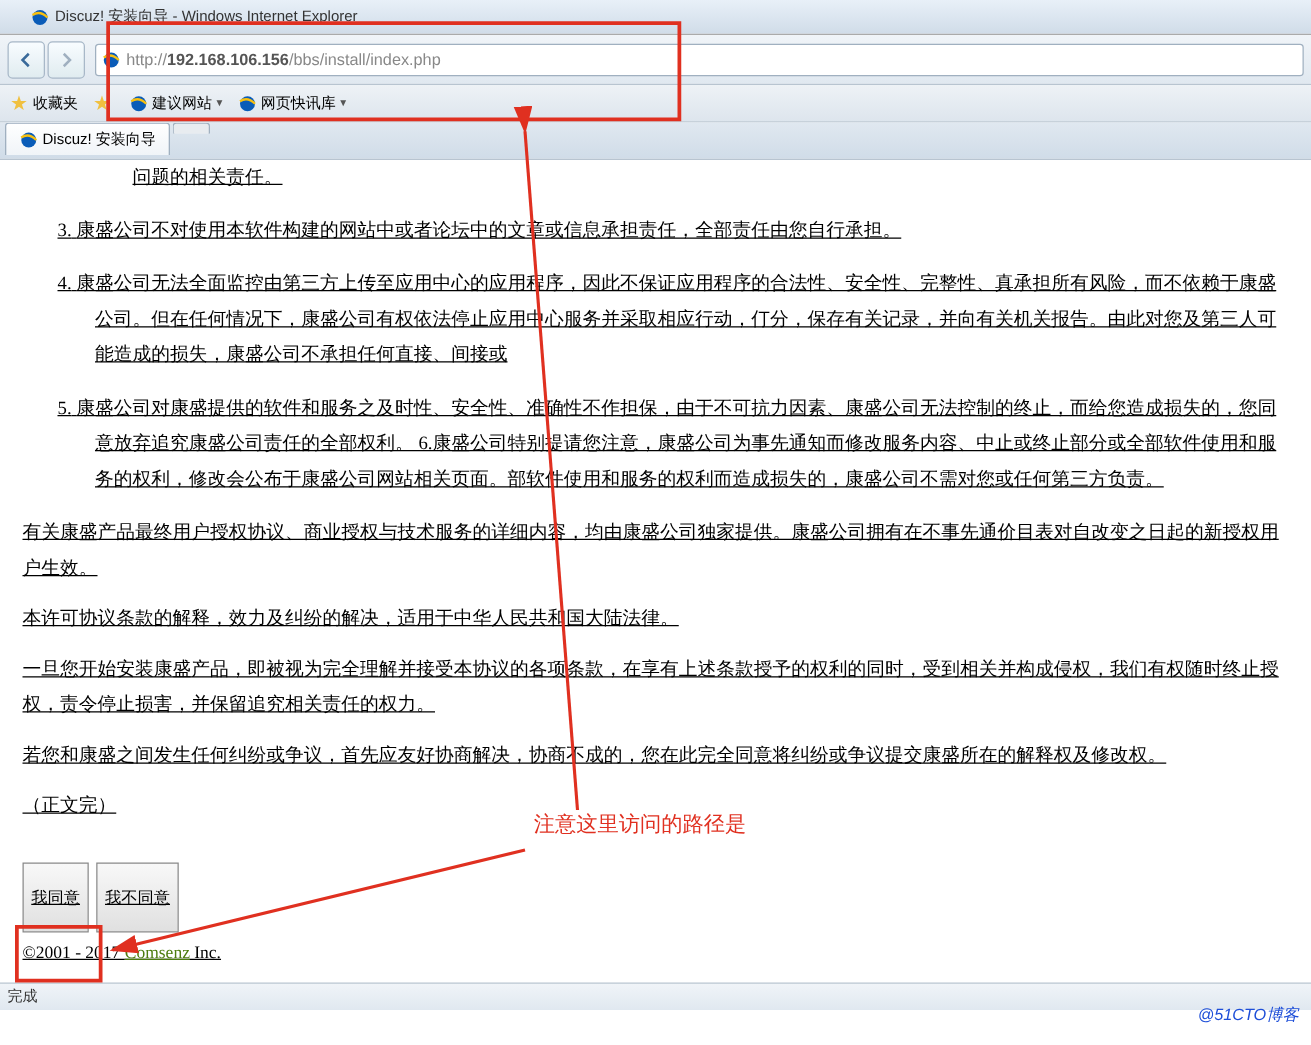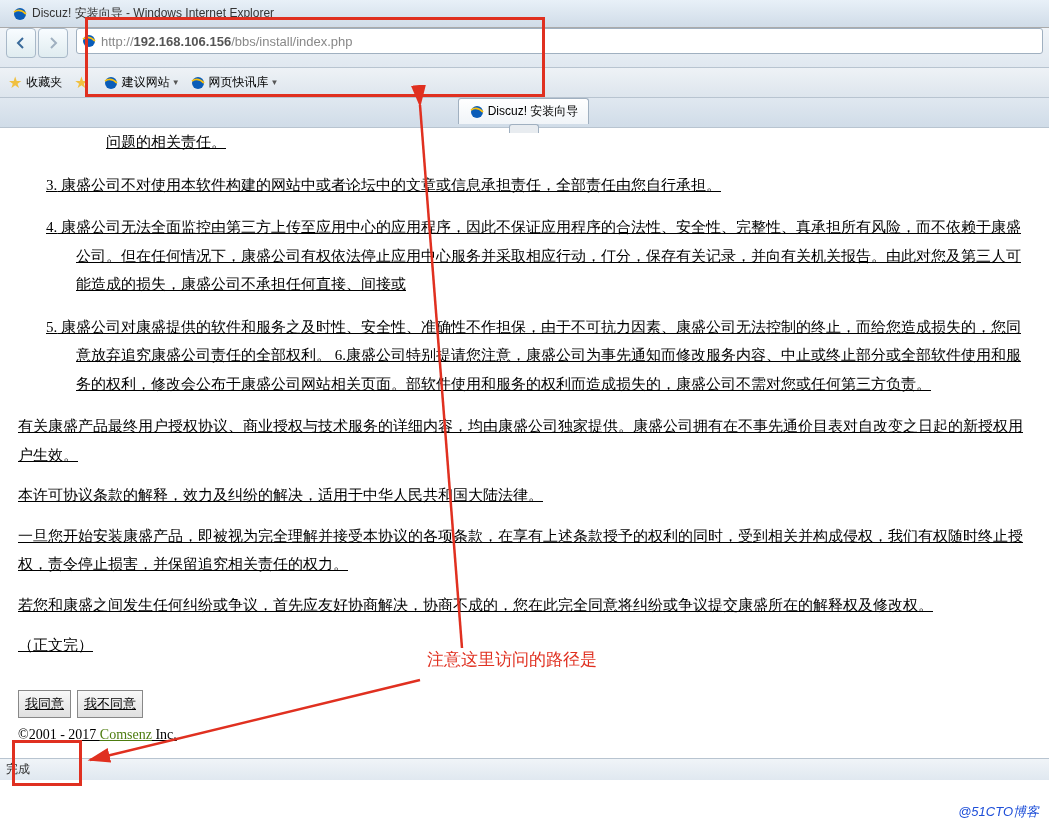--- a/index.html
+++ b/index.html
@@ -3,31 +3,32 @@
   <meta charset="utf-8">
   <style>
     * { margin: 0; padding: 0; box-sizing: border-box; }
     body { font-family: 'Microsoft YaHei', SimSun, Arial, sans-serif; background: #fff; width: 1049px; }
     
     .titlebar {
       background: linear-gradient(to bottom, #e8f0f8 0%, #d0dce8 100%);
       height: 28px;
       display: flex;
       align-items: center;
-      padding-left: 12px;
+      padding-left: 24px;
       font-size: 12px;
       color: #333;
       border-bottom: 1px solid #aaa;
     }
     .titlebar-icon { width: 16px; height: 16px; margin-right: 4px; }
     
     .navbar {
       background: linear-gradient(to bottom, #f0f4f8 0%, #e0e8f0 100%);
       height: 40px;
       display: flex;
+      align-items: center;
       padding: 0 6px;
       border-bottom: 1px solid #b8c4d0;
     }
     .nav-btn {
       width: 30px; height: 30px;
       border: 1px solid #a8b8c8;
       border-radius: 4px;
       background: linear-gradient(to bottom, #f8fcff 0%, #e0ecf0 100%);
       margin-right: 2px;
       display: flex; align-items: center; justify-content: center;
@@ -65,24 +66,23 @@
     }
     .fav-star { color: #f0c040; font-size: 16px; margin-right: 4px; }
     .fav-item { margin-right: 10px; display: flex; align-items: center; cursor: pointer; }
     .fav-icon { width: 16px; height: 16px; margin-right: 3px; }
     .dropdown-arrow { font-size: 8px; margin-left: 2px; color: #555; }
     
     .tabbar {
       background: linear-gradient(to bottom, #e0e8f0 0%, #d0dce8 100%);
       height: 30px;
       display: flex;
-      align-items: center;
+      align-items: flex-start;
       padding: 0 4px;
       border-bottom: 1px solid #b8c4d0;
-      flex-direction: column;
     }
     .tab {
       background: linear-gradient(to bottom, #fff 0%, #f0f4f8 100%);
       border: 1px solid #a0b0c0;
       border-bottom: none;
       border-radius: 3px 3px 0 0;
       padding: 4px 10px;
       font-size: 12px;
       display: flex;
       align-items: center;
@@ -104,21 +104,21 @@
     }
     .content ol { list-style: none; }
     .content li { margin-bottom: 14px; padding-left: 58px; text-indent: -30px; }
     .content li:first-child { padding-left: 88px; text-indent: 0; }
     .content p { margin-bottom: 12px; }
     
     .footer-btns { margin-top: 30px; display: flex; align-items: center; }
     .btn {
       font-family: SimSun, Arial;
       font-size: 13px;
-      padding: 4px 6px;
+      padding: 18px 6px;
       border: 1px solid #888;
       background: linear-gradient(to bottom, #f8f8f8, #e0e0e0);
       cursor: pointer;
       margin-right: 6px;
     }
     .copyright { font-size: 14px; margin-top: 4px; }
     .copyright a { color: #4d7c0f; text-decoration: underline; }
     
     .statusbar {
       background: linear-gradient(to bottom, #f0f4f8, #e0e8f0);

